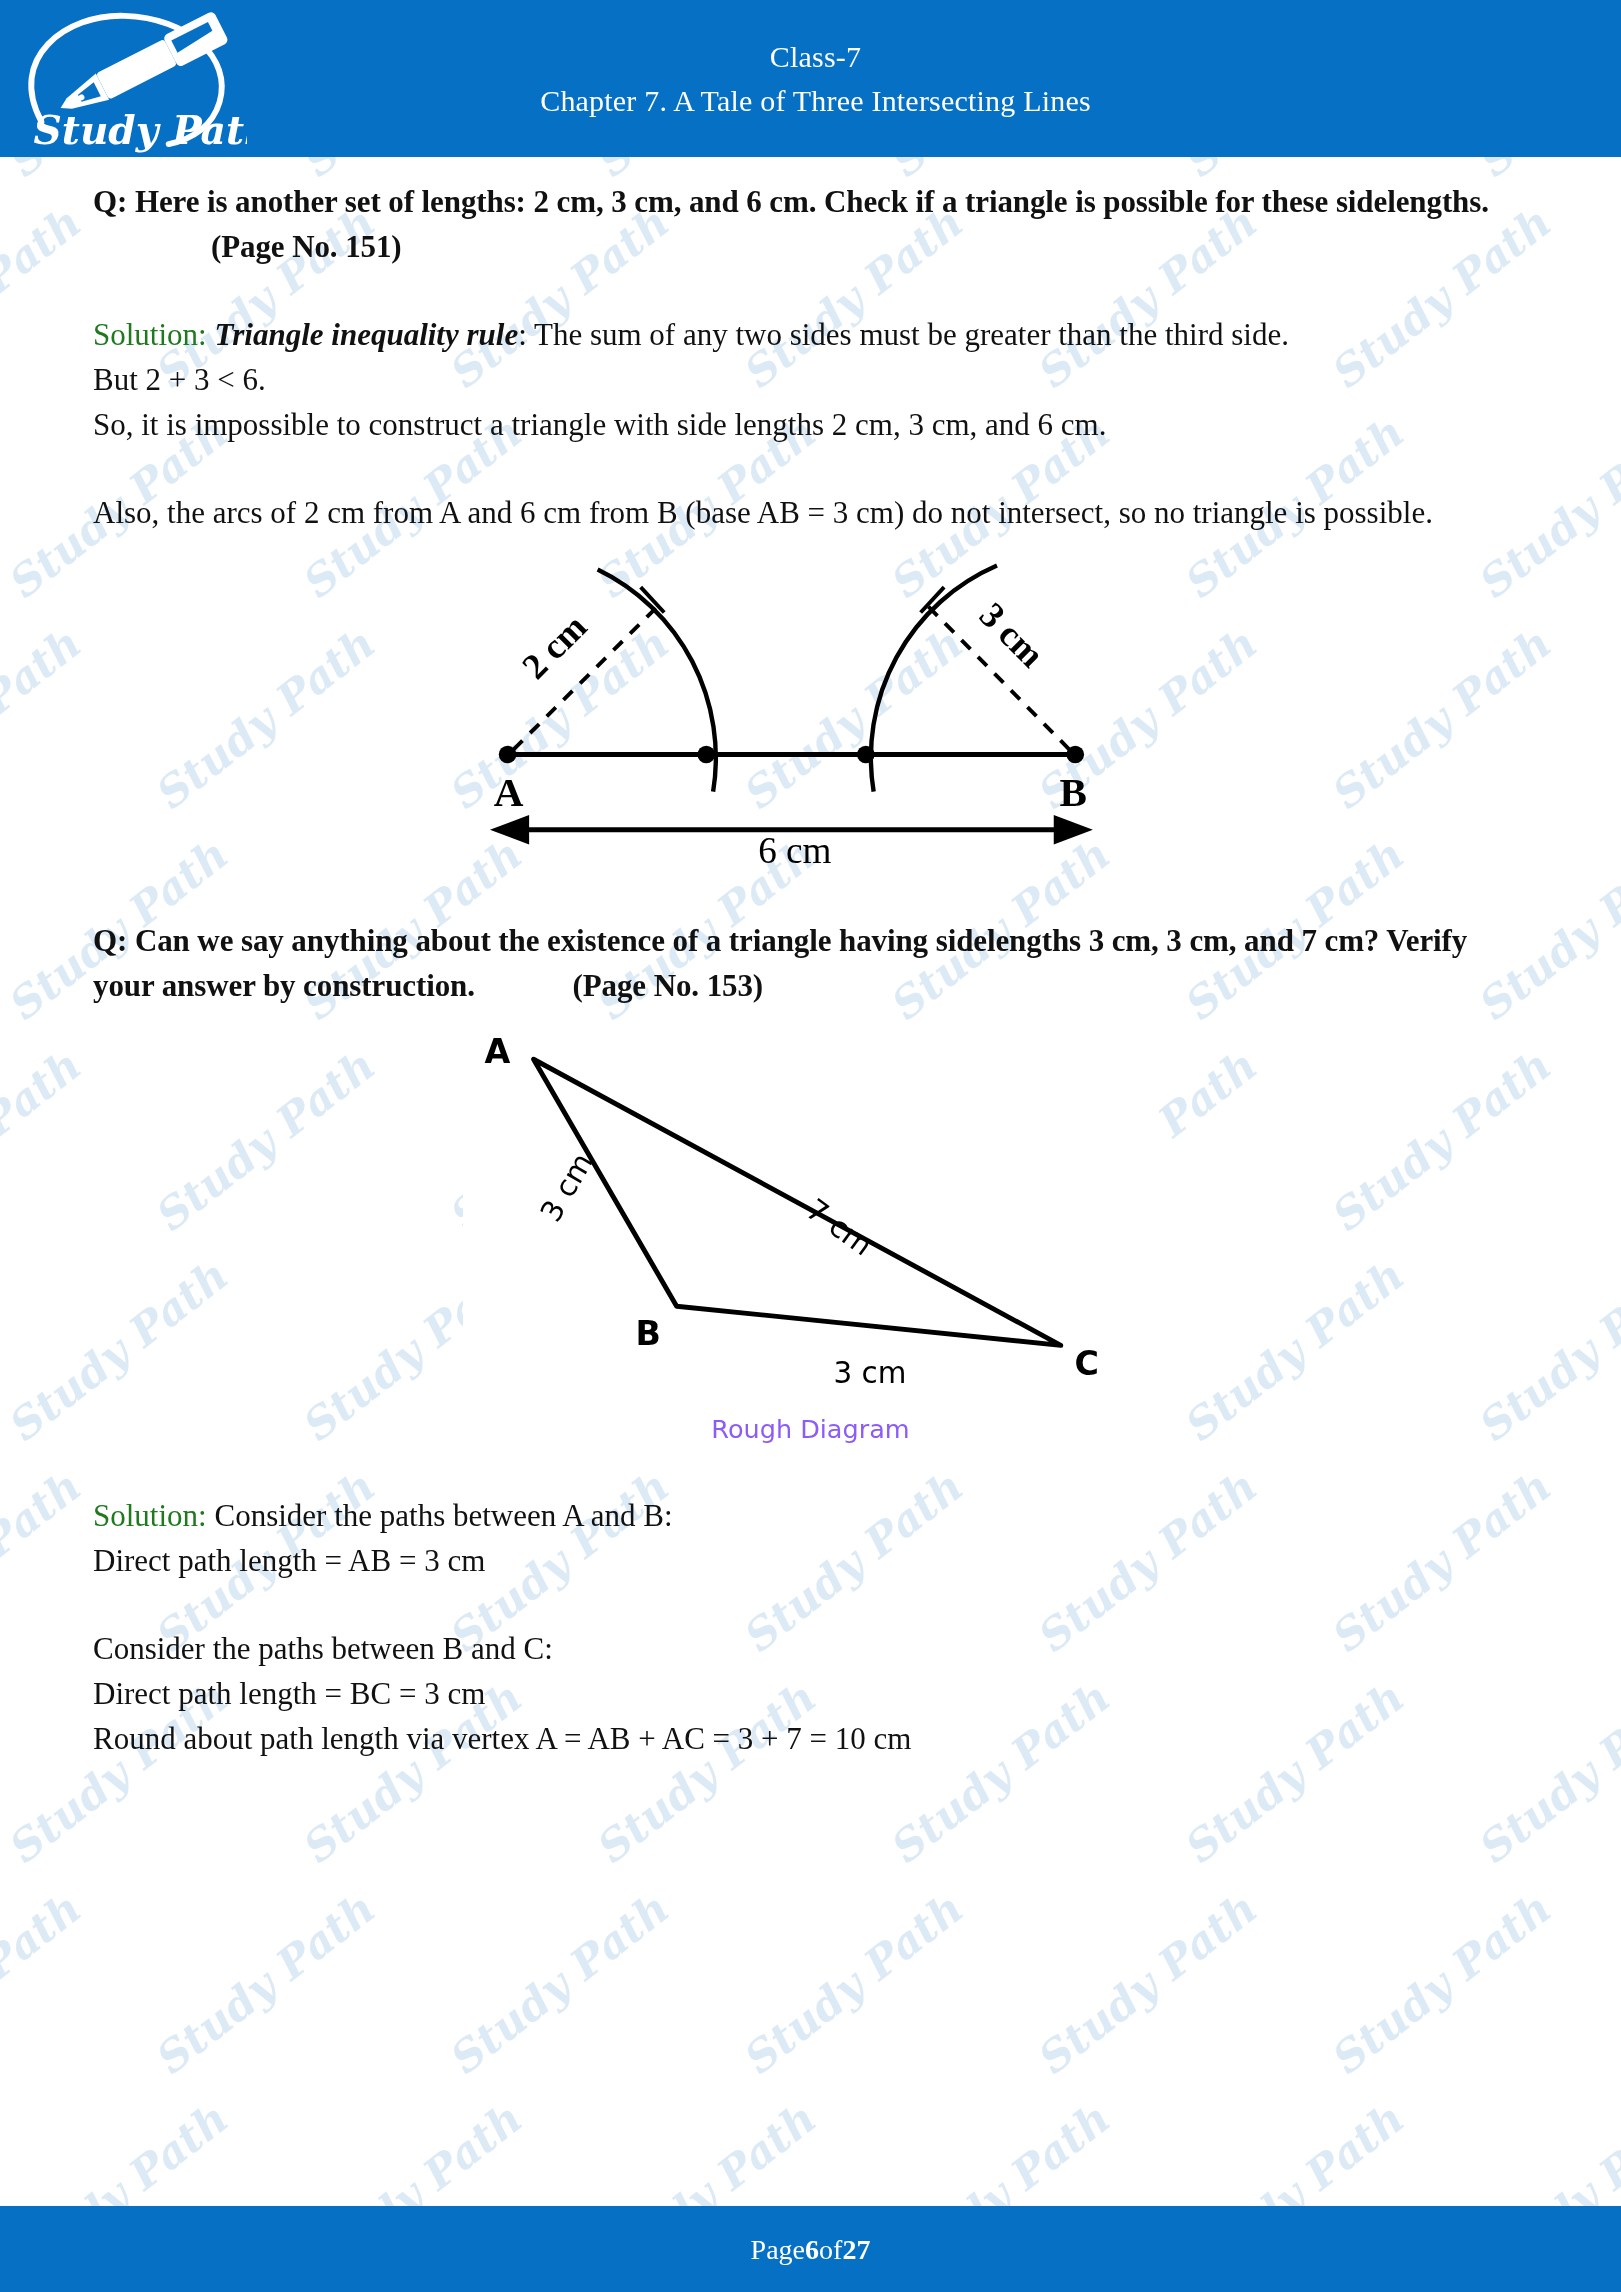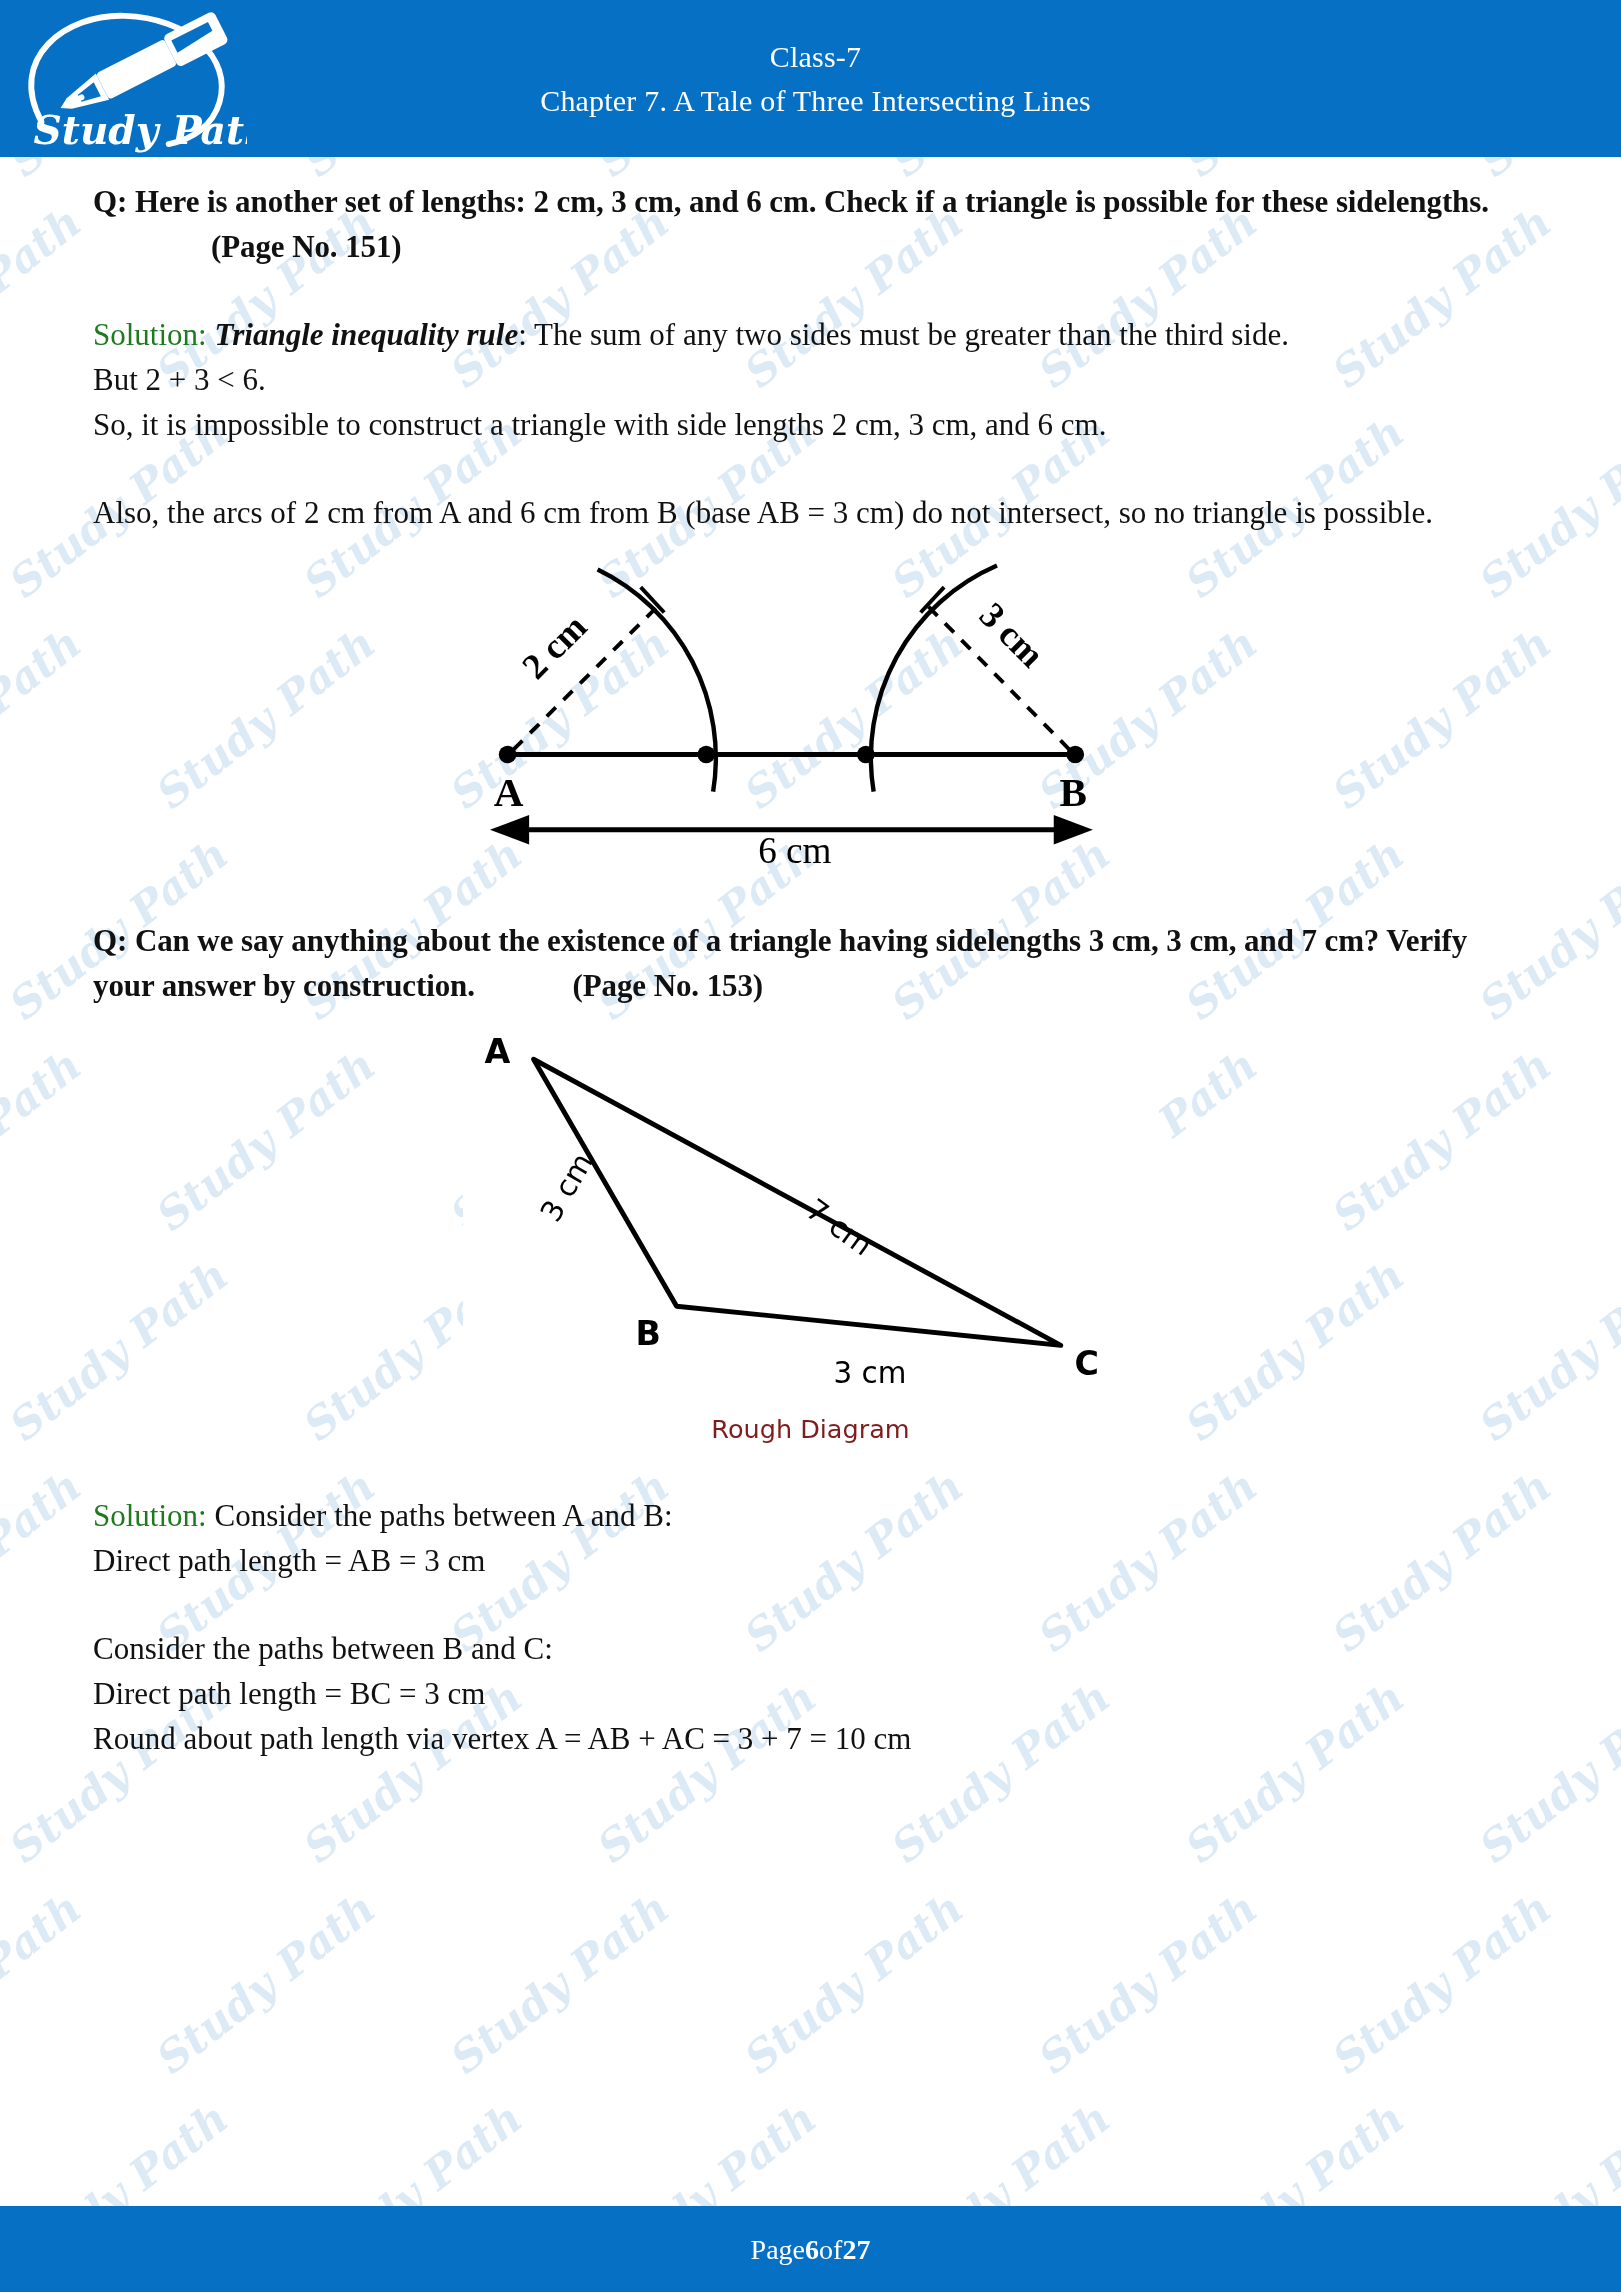--- a/index.html
+++ b/index.html
@@ -104,21 +104,21 @@
   .fig2 {
     background: #ffffff;
     width: 696px;
     margin: 13.7px auto 0 auto;
     padding-bottom: 5.9px;
   }
   .fig-caption {
     text-align: center;
     font-family: "DejaVu Sans", sans-serif;
     font-size: 25.5px;
-    color: #7f1d1d;
+    color: #8b5cf6;
     margin-top: -3.9px;
   }
 
   
   .footer {
     position: absolute;
     left: 0;
     bottom: 0;
     width: 1621px;
     height: 87px;

